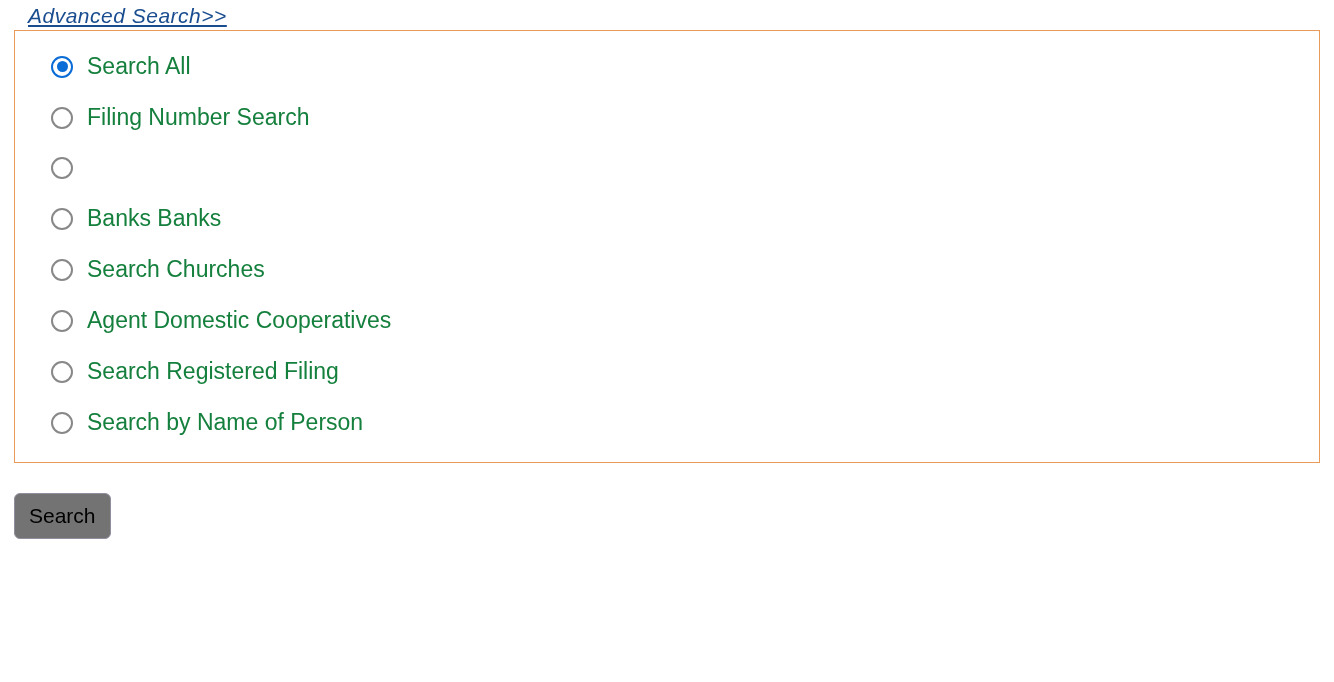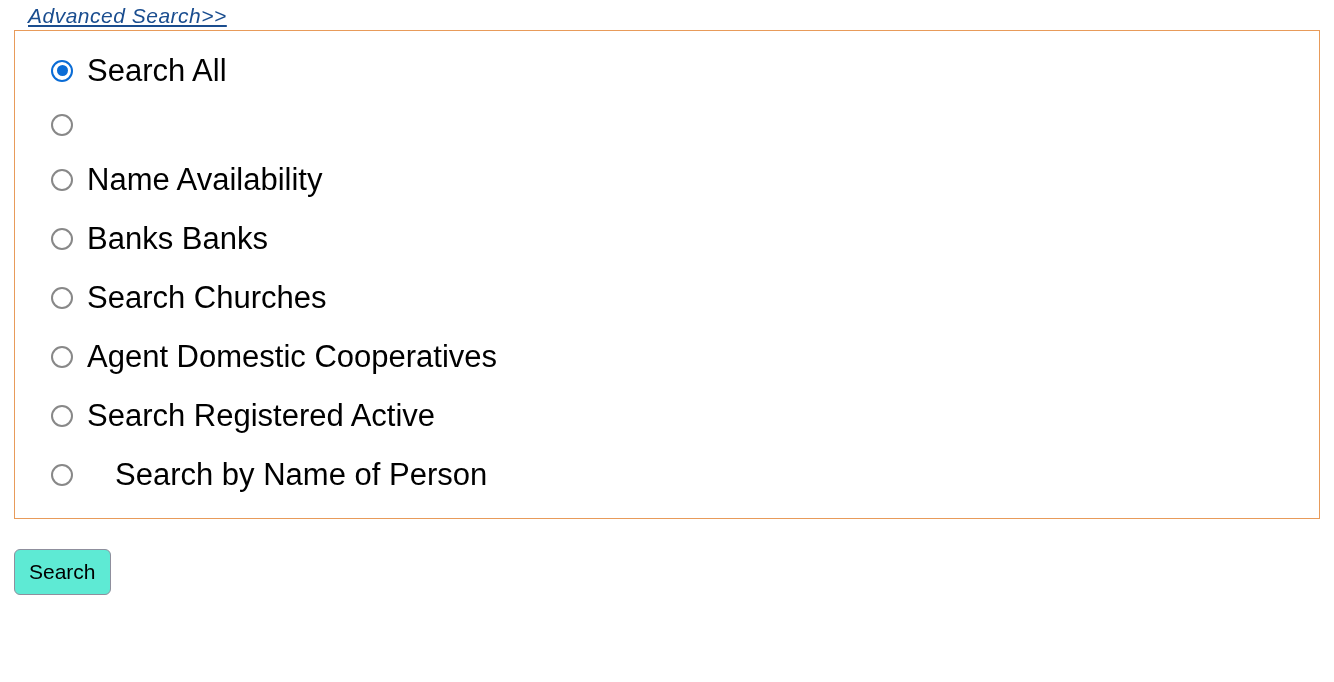--- a/index.html
+++ b/index.html
@@ -31,21 +31,20 @@
       background: #ffffff;
     }
     .radio-row {
       display: flex;
       align-items: center;
       margin-bottom: 28px;
       cursor: pointer;
     }
     .radio-row:last-child {
       margin-bottom: 8px;
-      gap: 28px;
     }
     .radio-circle {
       width: 22px;
       height: 22px;
       border-radius: 50%;
       border: 2.5px solid #888888;
       display: inline-flex;
       align-items: center;
       justify-content: center;
       margin-right: 14px;
@@ -58,31 +57,31 @@
       width: 11px;
       height: 11px;
       border-radius: 50%;
       background: #0a6cd6;
       display: none;
     }
     .radio-circle.selected .radio-inner {
       display: block;
     }
     .radio-label {
-      color: #000000;
-      font-size: 31px;
+      color: #15803d;
+      font-size: 23px;
       line-height: 1;
     }
     .search-button {
       margin-top: 30px;
       margin-left: 0px;
       padding: 10px 14px;
       font-size: 21px;
       color: #000000;
-      background: #5eead4;
+      background: #737373;
       border: 1px solid #8f8f9d;
       border-radius: 6px;
       cursor: pointer;
       font-family: Arial, Helvetica, sans-serif;
     }
   </style>
 </head>
 <body>
 
 <div class="container">
@@ -92,46 +91,46 @@
 
     <div class="radio-row">
       <span class="radio-circle selected">
           <span class="radio-inner"></span>
         </span>
       <span class="radio-label">Search All</span>
     </div>
 
     <div class="radio-row">
       <span class="radio-circle"></span>
+      <span class="radio-label">Filing Number Search</span>
     </div>
 
 
     <div class="radio-row">
       <span class="radio-circle"></span>
-      <span class="radio-label">Name Availability</span>
     </div>
 
     <div class="radio-row">
       <span class="radio-circle"></span>
       <span class="radio-label">Banks Banks</span>
     </div>
 
     <div class="radio-row">
       <span class="radio-circle"></span>
       <span class="radio-label">Search Churches</span>
     </div>
 
     <div class="radio-row">
       <span class="radio-circle"></span>
       <span class="radio-label">Agent Domestic Cooperatives</span>
     </div>
 
     <div class="radio-row">
       <span class="radio-circle"></span>
-      <span class="radio-label">Search Registered Active</span>
+      <span class="radio-label">Search Registered Filing</span>
     </div>
 
     <div class="radio-row">
       <span class="radio-circle"></span>
       <span class="radio-label">Search by Name of Person</span>
     </div>
 
   </div>
 
   <button class="search-button">Search</button>

